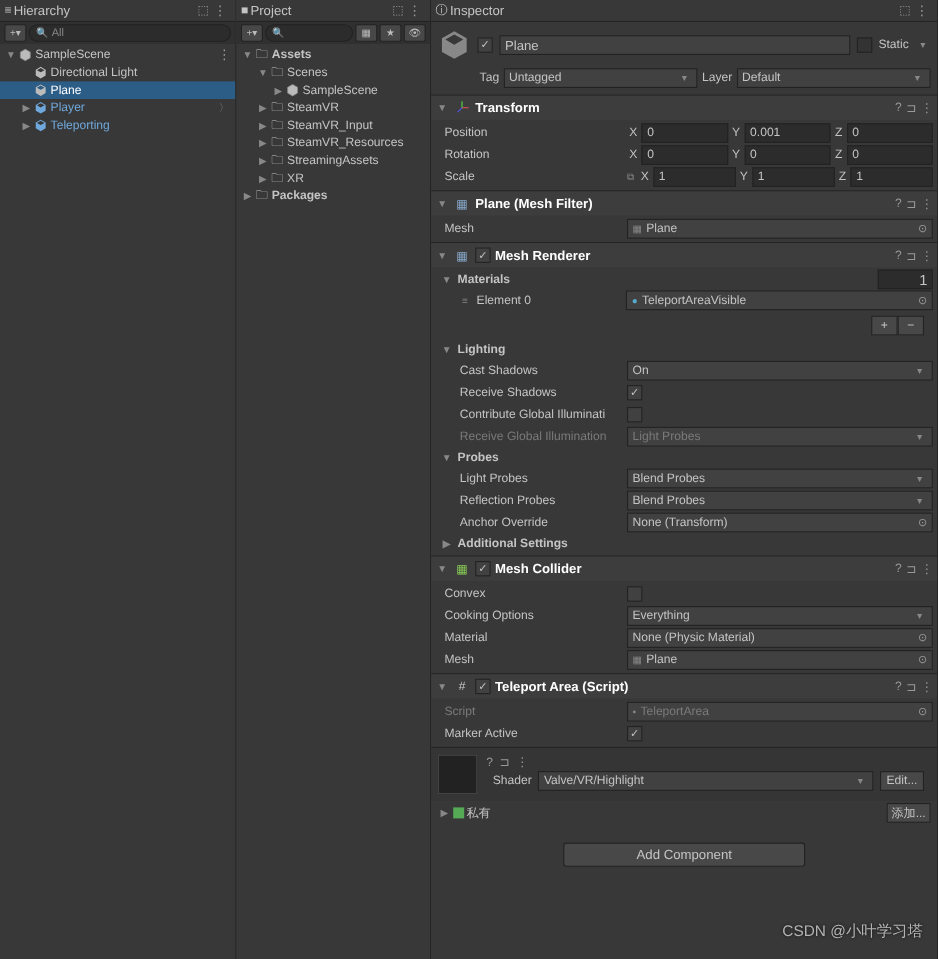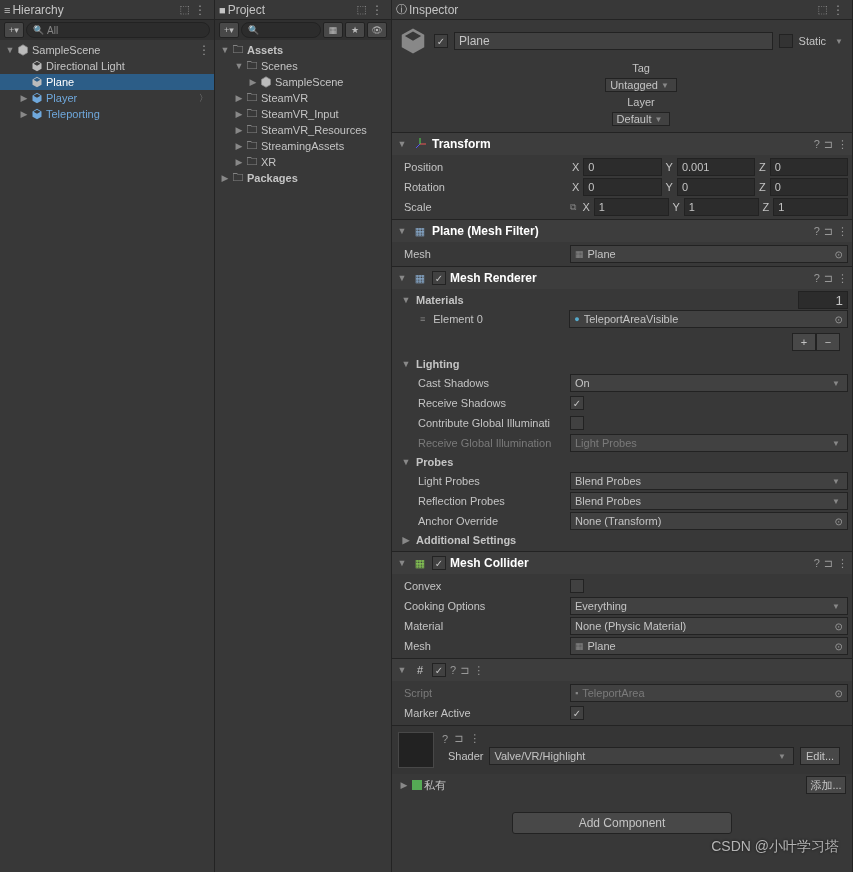--- a/index.html
+++ b/index.html
@@ -22,21 +22,21 @@
 
 .hierarchy { width:215px; }
 .project { width:177px; }
 .inspector { flex:1; overflow-y:auto; }
 
 .inspector-header { display:flex; align-items:center; padding:6px; gap:6px; }
 .obj-icon { width:30px; height:30px; display:flex; align-items:center; justify-content:center; }
 .obj-name { flex:1; height:18px; background:#414141; border:1px solid #222; padding:0 4px; color:#c4c4c4; font-size:12px; display:flex; align-items:center; }
 .static-lbl { font-size:11px; color:#c4c4c4; }
 .dd-arrow { color:#888; font-size:8px; padding:0 3px; }
-.tag-layer-row { display:flex; align-items:center; padding:0 6px 6px 44px; gap:4px;flex-direction:column; }
+.tag-layer-row { display:flex; align-items:center; padding:0 6px 6px 44px; gap:4px; }
 .tag-layer-row .lbl { font-size:11px; color:#c4c4c4; }
 .dropdown { flex:1; height:18px; background:#414141; border:1px solid #222; padding:0 4px; display:flex; align-items:center; justify-content:space-between; color:#c4c4c4; font-size:11px; }
 
 .component { border-top:1px solid #232323; }
 .comp-header { display:flex; align-items:center; height:22px; background:#3d3d3d; padding:0 4px; gap:4px; }
 .comp-header .arrow { cursor:pointer; }
 .comp-icon { width:16px; height:16px; display:flex; align-items:center; justify-content:center; }
 .comp-title { flex:1; font-weight:bold; font-size:12px; color:#ffffff; }
 .comp-btns { display:flex; gap:4px; color:#999; font-size:11px; }
 .comp-btns span { cursor:pointer; }
@@ -451,20 +451,21 @@
           </div>
         </div>
     </div>
   </div>
 
   <div class="component">
     <div class="comp-header">
       <span class="arrow">▼</span>
       <span class="comp-icon" style="color:#ccc">#</span>
       <div class="checkbox">✓</div>
+      <span class="comp-title">Teleport Area (Script)</span>
       <div class="comp-btns">
           <span>?</span>
           <span>⊐</span>
           <span>⋮</span>
         </div>
     </div>
     <div class="comp-body">
       <div class="prop-row">
           <span class="prop-label disabled">Script</span>
           <div class="obj-field" style="color:#7a7a7a">

